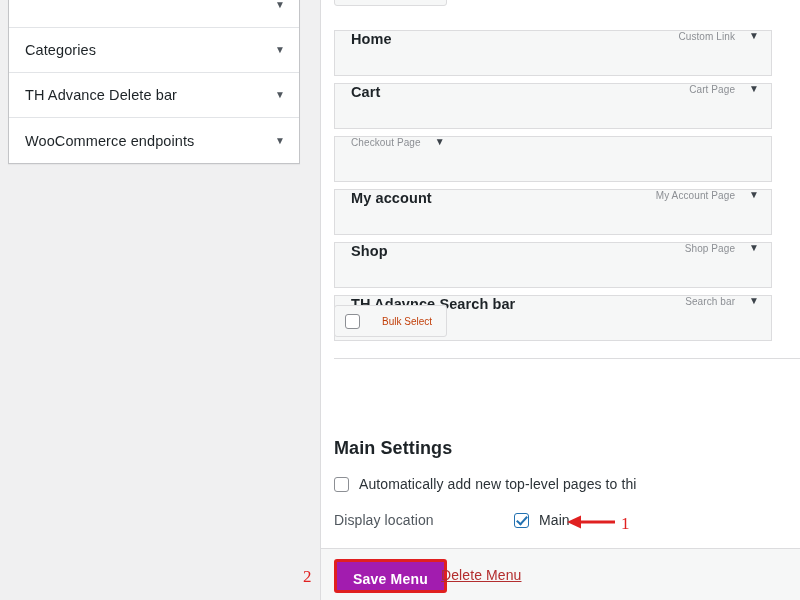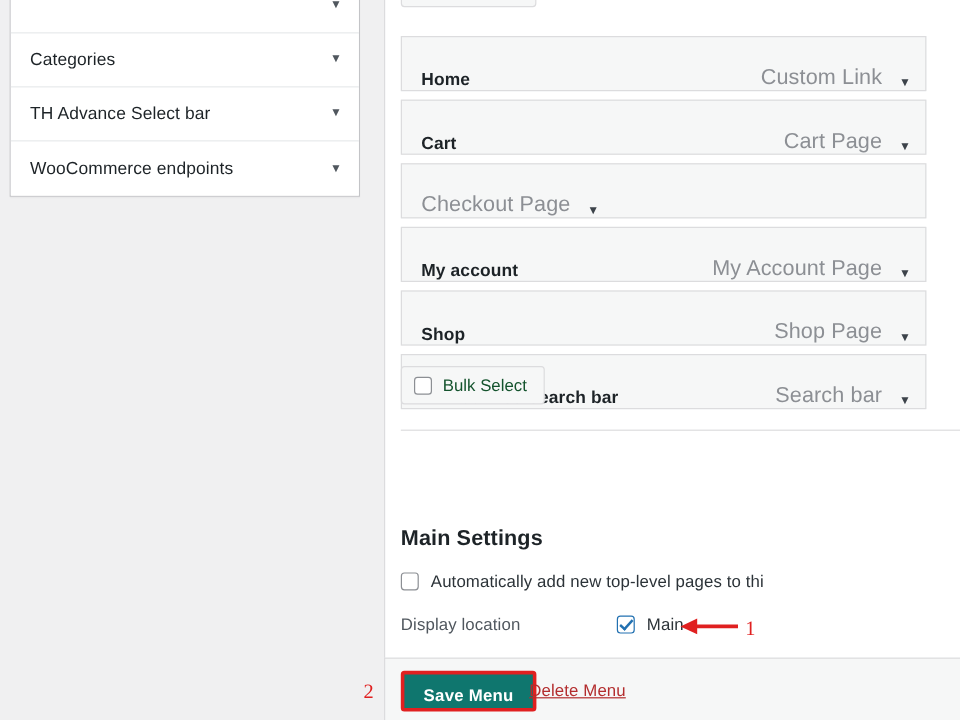--- a/index.html
+++ b/index.html
@@ -89,33 +89,33 @@
     width: 438px;
   }
   .menu-item {
     position: relative;
     height: 46px;
     margin-bottom: 7px;
     background: #f6f7f7;
     border: 1px solid #dcdcde;
     box-sizing: border-box;
     display: flex;
-    align-items: flex-end;
+    align-items: flex-start;
     padding: 0 12px 0 16px;
     cursor: move;
   }
   .menu-item-title {
     font-size: 14.5px;
     font-weight: bold;
     color: #1d2327;
     flex: 1;
     letter-spacing: .1px;
   }
   .menu-item-type {
-    font-size: 18px;
+    font-size: 10px;
     color: #8c8f94;
     margin-right: 14px;
     letter-spacing: .1px;
   }
   .menu-item-caret {
     color: #3c434a;
     font-size: 10px;
     line-height: 1;
   }
 
@@ -153,23 +153,23 @@
     position: absolute;
     left: 4px;
     top: 0px;
     width: 4px;
     height: 9px;
     border: solid #2271b1;
     border-width: 0 2px 2px 0;
     transform: rotate(42deg);
   }
   .bulk-label {
-    font-size: 14px;
-    color: #14532d;
-    margin-left: 9px;
+    font-size: 10px;
+    color: #c2410c;
+    margin-left: 22px;
   }
 
   
   .settings-divider {
     position: absolute;
     left: 13px;
     top: 418px;
     width: 487px;
     height: 1px;
     background: #dcdcde;
@@ -220,21 +220,21 @@
     height: 52px;
     background: #f6f7f7;
     border-top: 1px solid #dcdcde;
     border-left: 1px solid #dcdcde;
     box-sizing: border-box;
   }
   .save-btn {
     position: absolute;
     left: 13px;
     top: 10px;
-    background: #0f766e;
+    background: #a21caf;
     color: #ffffff;
     font-size: 14px;
     font-weight: bold;
     padding: 0 16px;
     height: 34px;
     line-height: 34px;
     border: 3px solid #e02020;
     border-radius: 3px;
     box-sizing: border-box;
     cursor: pointer;
@@ -280,21 +280,21 @@
       <span class="accordion-label"></span>
       <span class="caret">▼</span>
     </div>
 
     <div class="accordion-row">
       <span class="accordion-label">Categories</span>
       <span class="caret">▼</span>
     </div>
 
     <div class="accordion-row">
-      <span class="accordion-label">TH Advance Select bar</span>
+      <span class="accordion-label">TH Advance Delete bar</span>
       <span class="caret">▼</span>
     </div>
 
     <div class="accordion-row">
       <span class="accordion-label">WooCommerce endpoints</span>
       <span class="caret">▼</span>
     </div>
   </div>
 
   <div class="content-panel">

